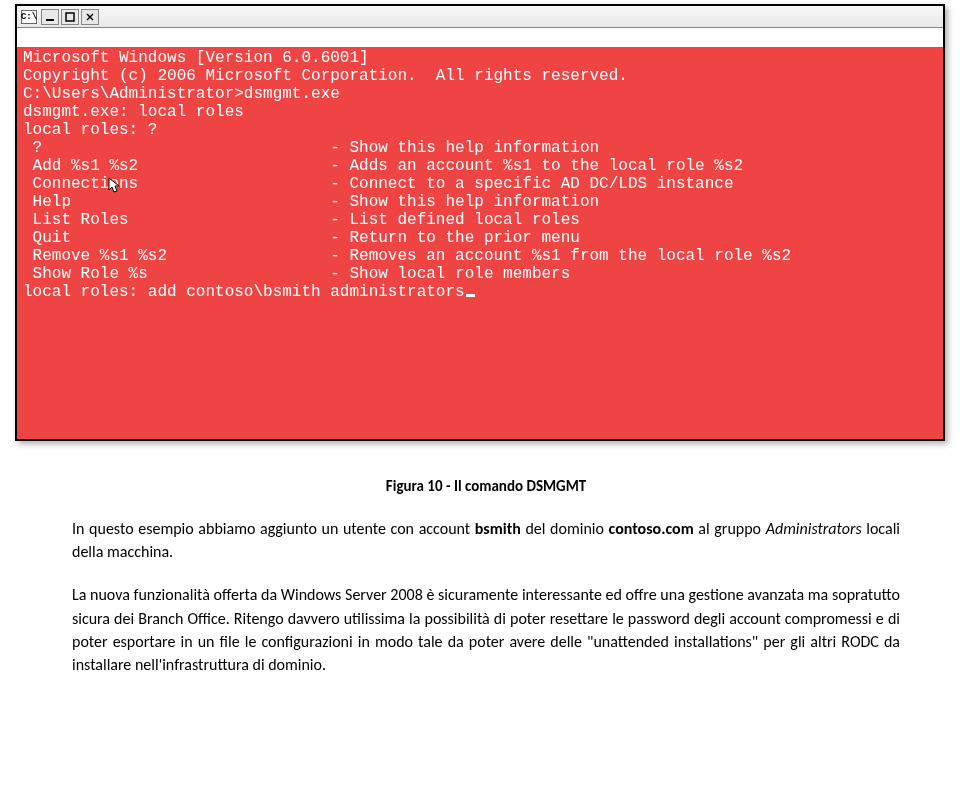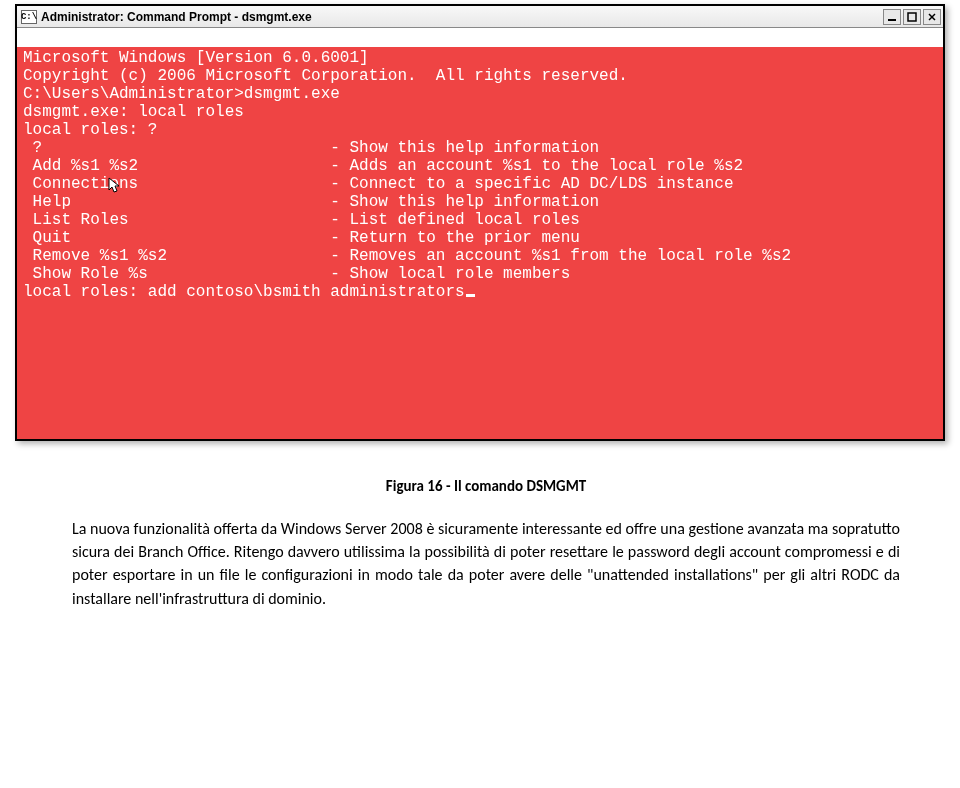--- a/index.html
+++ b/index.html
@@ -123,21 +123,20 @@
   }
   b { font-weight: bold; }
   i { font-style: italic; }
 </style>
 </head>
 <body>
 
 <div class="cmd-window">
   <div class="cmd-titlebar">
     <div class="cmd-icon">C:\</div>
-    <div class="cmd-title">Administrator: Command Prompt - dsmgmt.exe</div>
     <div class="cmd-buttons">
       <div class="cmd-btn">
         <svg width="10" height="10" viewBox="0 0 10 10">
             <rect x="1" y="7" width="8" height="2" fill="#000"></rect>
           </svg>
       </div>
       <div class="cmd-btn">
         <svg width="10" height="10" viewBox="0 0 10 10">
             <rect x="1" y="1" width="8" height="8" fill="none" stroke="#000" stroke-width="1.5"></rect>
           </svg>
@@ -149,18 +148,21 @@
           </svg>
       </div>
     </div>
   </div>
   <div class="cmd-body" id="cmd-body"><span class="cmd-line">Microsoft Windows [Version 6.0.6001]</span><span class="cmd-line">Copyright (c) 2006 Microsoft Corporation.  All rights reserved.</span><span class="cmd-line"></span><span class="cmd-line">C:\Users\Administrator&gt;dsmgmt.exe</span><span class="cmd-line">dsmgmt.exe: local roles</span><span class="cmd-line">local roles: ?</span><span class="cmd-line"></span><span class="cmd-line"> ?                              - Show this help information</span><span class="cmd-line"> Add %s1 %s2                    - Adds an account %s1 to the local role %s2</span><span class="mouse-cursor"><span class="cmd-line"> Connections                    - Connect to a specific AD DC/LDS instance</span><svg width="14" height="18" viewBox="0 0 14 18" class="arrow-cursor">
           <path d="M1 1 L1 13 L4 10 L6 15 L9 14 L7 9 L11 9 Z" fill="#fff" stroke="#000" stroke-width="1"></path>
         </svg></span><span class="cmd-line"> Help                           - Show this help information</span><span class="cmd-line"> List Roles                     - List defined local roles</span><span class="cmd-line"> Quit                           - Return to the prior menu</span><span class="cmd-line"> Remove %s1 %s2                 - Removes an account %s1 from the local role %s2</span><span class="cmd-line"> Show Role %s                   - Show local role members</span><span class="cmd-line"></span><span class="cmd-line">local roles: add contoso\bsmith administrators<span class="cursor"></span></span><span class="cmd-line"> </span><span class="cmd-line"> </span><span class="cmd-line"> </span><span class="cmd-line"> </span><span class="cmd-line"> </span></div>
 </div>
 
 <div class="doc-body">
-  <div class="fig-caption">Figura 16 - Il comando DSMGMT</div>
+  <div class="fig-caption">Figura 10 - Il comando DSMGMT</div>
 
+  <p class="para">
+    <span>In questo esempio abbiamo aggiunto un utente con account </span><b>bsmith</b><span> del dominio </span><b>contoso.com</b><span> al gruppo </span><i>Administrators</i><span> locali della macchina.</span>
+  </p>
 
 
   <p class="para">La nuova funzionalità offerta da Windows Server 2008 è sicuramente interessante ed offre una gestione avanzata ma sopratutto sicura dei Branch Office. Ritengo davvero utilissima la possibilità di poter resettare le password degli account compromessi e di poter esportare in un file le configurazioni in modo tale da poter avere delle "unattended installations" per gli altri RODC da installare nell'infrastruttura di dominio.</p>
 </div>
 
 </body></html>

